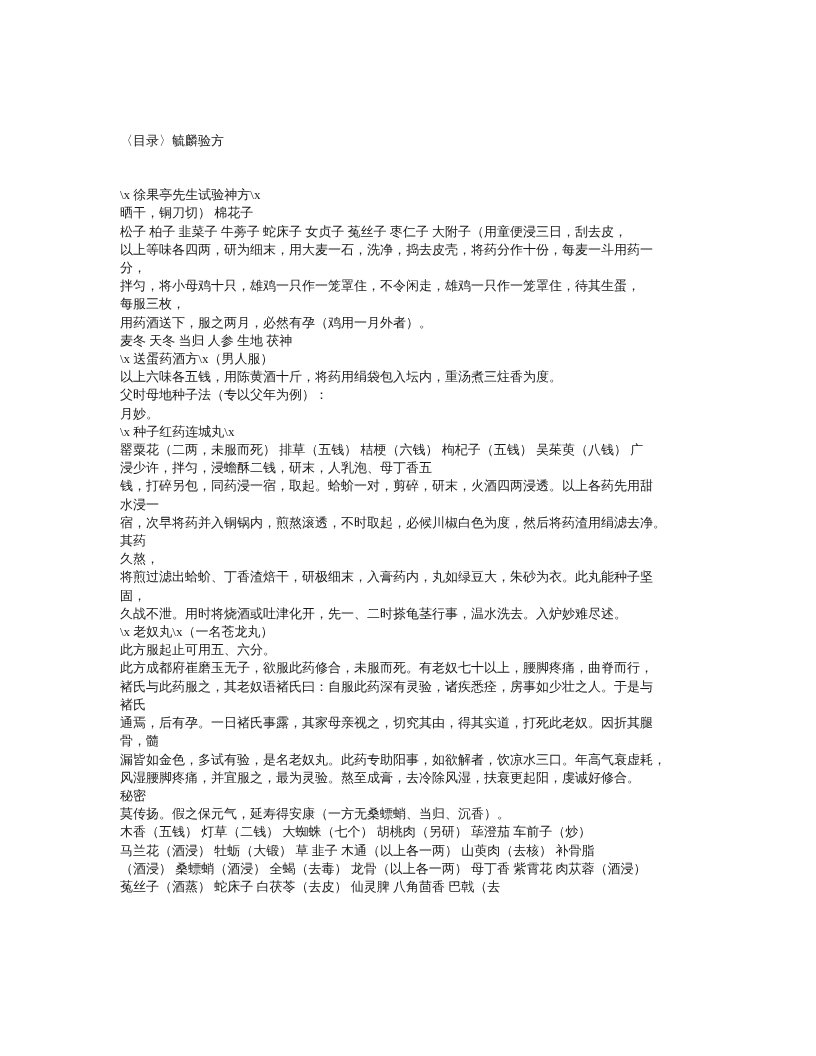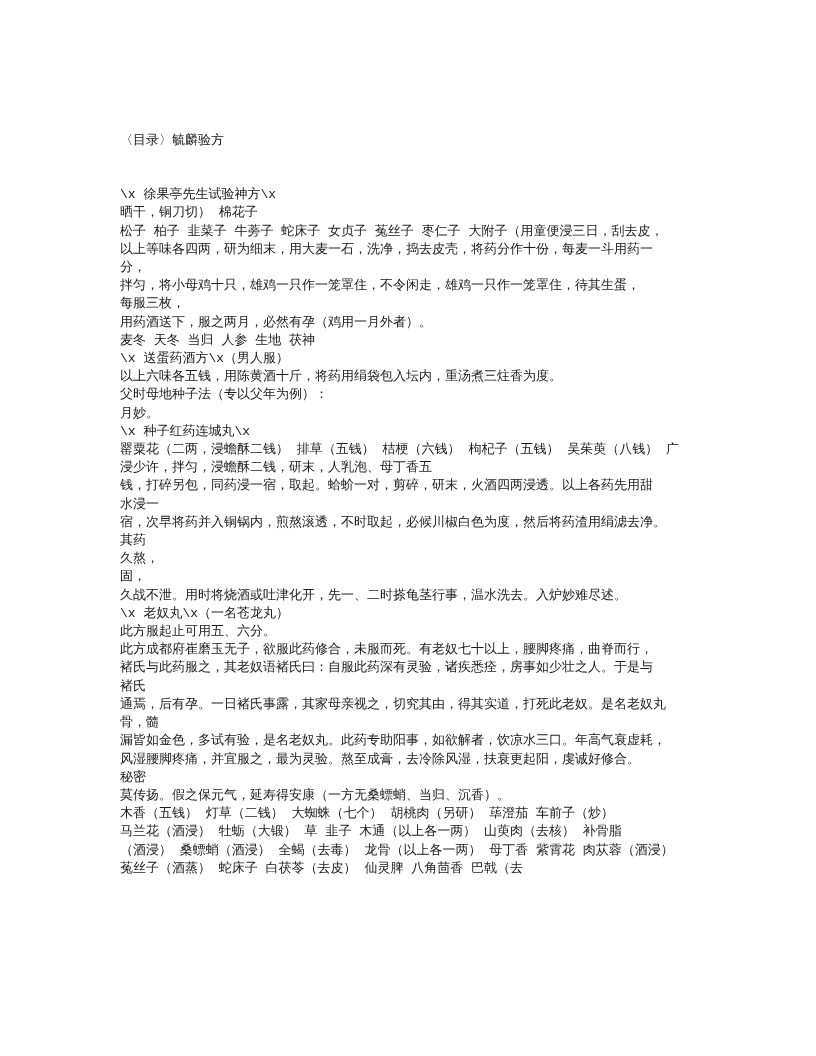--- a/index.html
+++ b/index.html
@@ -1,19 +1,19 @@
 <!DOCTYPE html>
 <html><head>
 <meta charset="utf-8">
 <style>
   html, body { margin: 0; padding: 0; background: #ffffff; }
   body { width: 816px; height: 1056px; position: relative; overflow: hidden; }
   .page {
     position: absolute; left: 120px; top: 132px; width: 590px;
-    font-family: Liberation Mono, monospace;
+    font-family: Liberation Serif, serif;
     font-size: 13px; color: #1a1a1a; line-height: 18.2px;
   }
   .line { white-space: pre-wrap; word-break: break-all; margin: 0; }
   .gap { height: 36px; }
 </style>
 </head>
 <body>
 
 <div class="page">
   <p class="line">〈目录〉毓麟验方</p>
@@ -26,35 +26,36 @@
       <p class="line">分，</p>
       <p class="line">拌匀，将小母鸡十只，雄鸡一只作一笼罩住，不令闲走，雄鸡一只作一笼罩住，待其生蛋，</p>
       <p class="line">每服三枚，</p>
       <p class="line">用药酒送下，服之两月，必然有孕（鸡用一月外者）。</p>
       <p class="line">麦冬 天冬 当归 人参 生地 茯神</p>
       <p class="line">\x 送蛋药酒方\x（男人服）</p>
       <p class="line">以上六味各五钱，用陈黄酒十斤，将药用绢袋包入坛内，重汤煮三炷香为度。</p>
       <p class="line">父时母地种子法（专以父年为例）：</p>
       <p class="line">月妙。</p>
       <p class="line">\x 种子红药连城丸\x</p>
-      <p class="line">罂粟花（二两，浸蟾酥二钱） 排草（五钱） 桔梗（六钱） 枸杞子（五钱） 吴茱萸（八钱） 广</p>
+      <p class="line">罂粟花（二两，未服而死） 排草（五钱） 桔梗（六钱） 枸杞子（五钱） 吴茱萸（八钱） 广</p>
       <p class="line">浸少许，拌匀，浸蟾酥二钱，研末，人乳泡、母丁香五</p>
       <p class="line">钱，打碎另包，同药浸一宿，取起。蛤蚧一对，剪碎，研末，火酒四两浸透。以上各药先用甜</p>
       <p class="line">水浸一</p>
       <p class="line">宿，次早将药并入铜锅内，煎熬滚透，不时取起，必候川椒白色为度，然后将药渣用绢滤去净。</p>
       <p class="line">其药</p>
       <p class="line">久熬，</p>
+      <p class="line">将煎过滤出蛤蚧、丁香渣焙干，研极细末，入膏药内，丸如绿豆大，朱砂为衣。此丸能种子坚</p>
       <p class="line">固，</p>
       <p class="line">久战不泄。用时将烧酒或吐津化开，先一、二时搽龟茎行事，温水洗去。入炉妙难尽述。</p>
       <p class="line">\x 老奴丸\x（一名苍龙丸）</p>
       <p class="line">此方服起止可用五、六分。</p>
       <p class="line">此方成都府崔磨玉无子，欲服此药修合，未服而死。有老奴七十以上，腰脚疼痛，曲脊而行，</p>
       <p class="line">褚氏与此药服之，其老奴语褚氏曰：自服此药深有灵验，诸疾悉痊，房事如少壮之人。于是与</p>
       <p class="line">褚氏</p>
-      <p class="line">通焉，后有孕。一日褚氏事露，其家母亲视之，切究其由，得其实道，打死此老奴。是名老奴丸</p>
+      <p class="line">通焉，后有孕。一日褚氏事露，其家母亲视之，切究其由，得其实道，打死此老奴。因折其腿</p>
       <p class="line">骨，髓</p>
       <p class="line">漏皆如金色，多试有验，是名老奴丸。此药专助阳事，如欲解者，饮凉水三口。年高气衰虚耗，</p>
       <p class="line">风湿腰脚疼痛，并宜服之，最为灵验。熬至成膏，去冷除风湿，扶衰更起阳，虔诚好修合。</p>
       <p class="line">秘密</p>
       <p class="line">莫传扬。假之保元气，延寿得安康（一方无桑螵蛸、当归、沉香）。</p>
       <p class="line">木香（五钱） 灯草（二钱） 大蜘蛛（七个） 胡桃肉（另研） 荜澄茄 车前子（炒）</p>
       <p class="line">马兰花（酒浸） 牡蛎（大锻） 草 韭子 木通（以上各一两） 山萸肉（去核） 补骨脂</p>
       <p class="line">（酒浸） 桑螵蛸（酒浸） 全蝎（去毒） 龙骨（以上各一两） 母丁香 紫霄花 肉苁蓉（酒浸）</p>
       <p class="line">菟丝子（酒蒸） 蛇床子 白茯苓（去皮） 仙灵脾 八角茴香 巴戟（去</p>
     </div>

